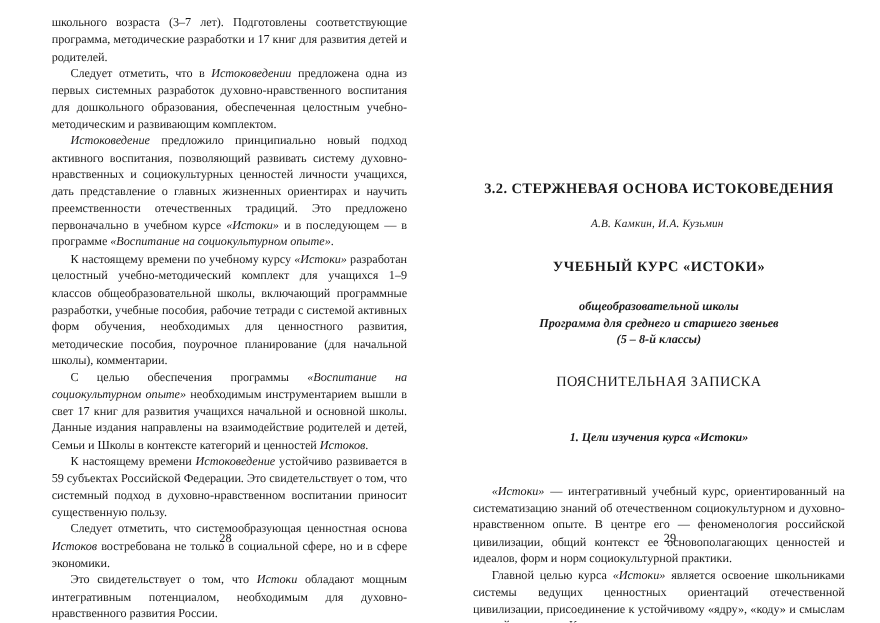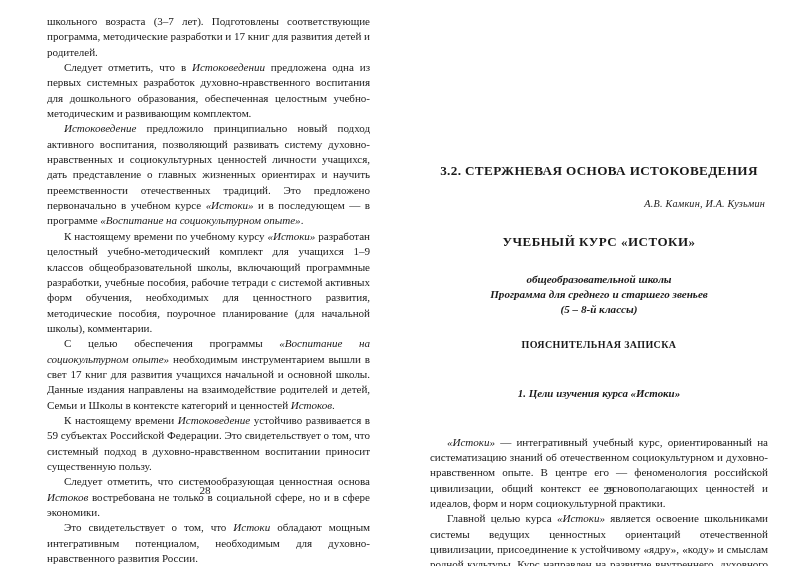--- a/index.html
+++ b/index.html
@@ -57,21 +57,21 @@
     font-size: 13.2px;
     font-weight: bold;
     text-align: center;
     letter-spacing: 0.35px;
     margin: 0;
     padding-top: 149px;
   }
   .byline {
     font-size: 10.2px;
     font-style: italic;
-    text-align: right;
+    text-align: center;
     margin: 0;
     padding-top: 19px;
     padding-right: 3px;
     letter-spacing: 0.2px;
   }
   .course-title {
     font-size: 13px;
     font-weight: bold;
     text-align: center;
     letter-spacing: 0.5px;
@@ -81,22 +81,22 @@
   .program-sub {
     font-size: 11.1px;
     font-style: italic;
     font-weight: bold;
     text-align: center;
     margin: 0;
     padding-top: 22px;
     line-height: 15.2px;
   }
   .explanatory {
-    font-size: 10px;
-    font-weight: bold;
+    font-size: 13px;
+    font-weight: normal;
     text-align: center;
     letter-spacing: 0.4px;
     margin: 0;
     padding-top: 21px;
   }
   .goals-heading {
     font-size: 10.9px;
     font-weight: bold;
     font-style: italic;
     text-align: center;

